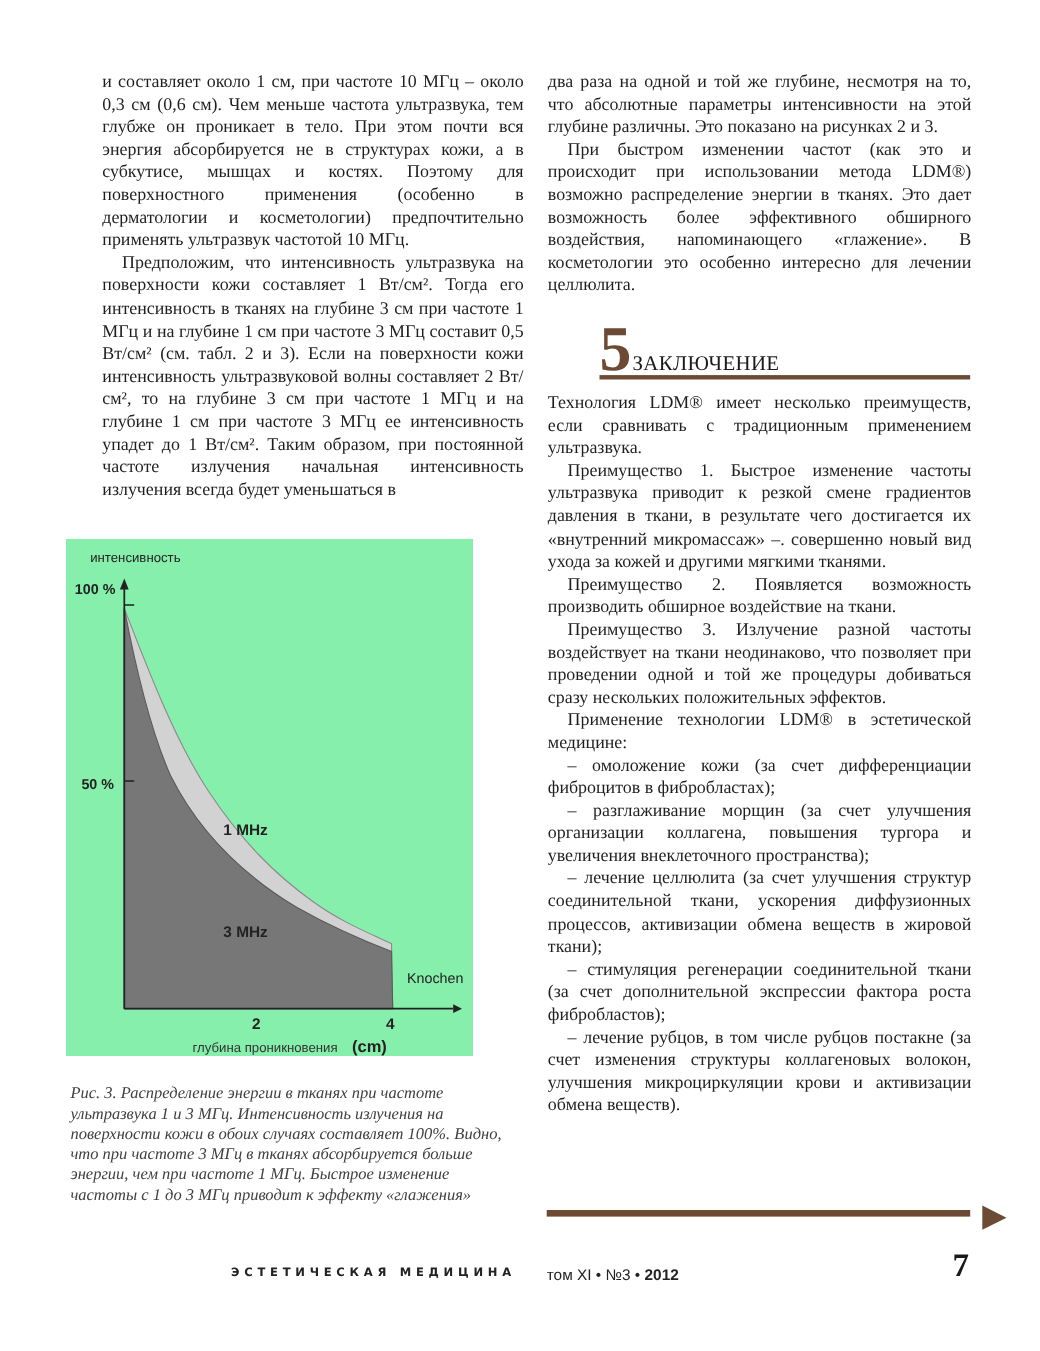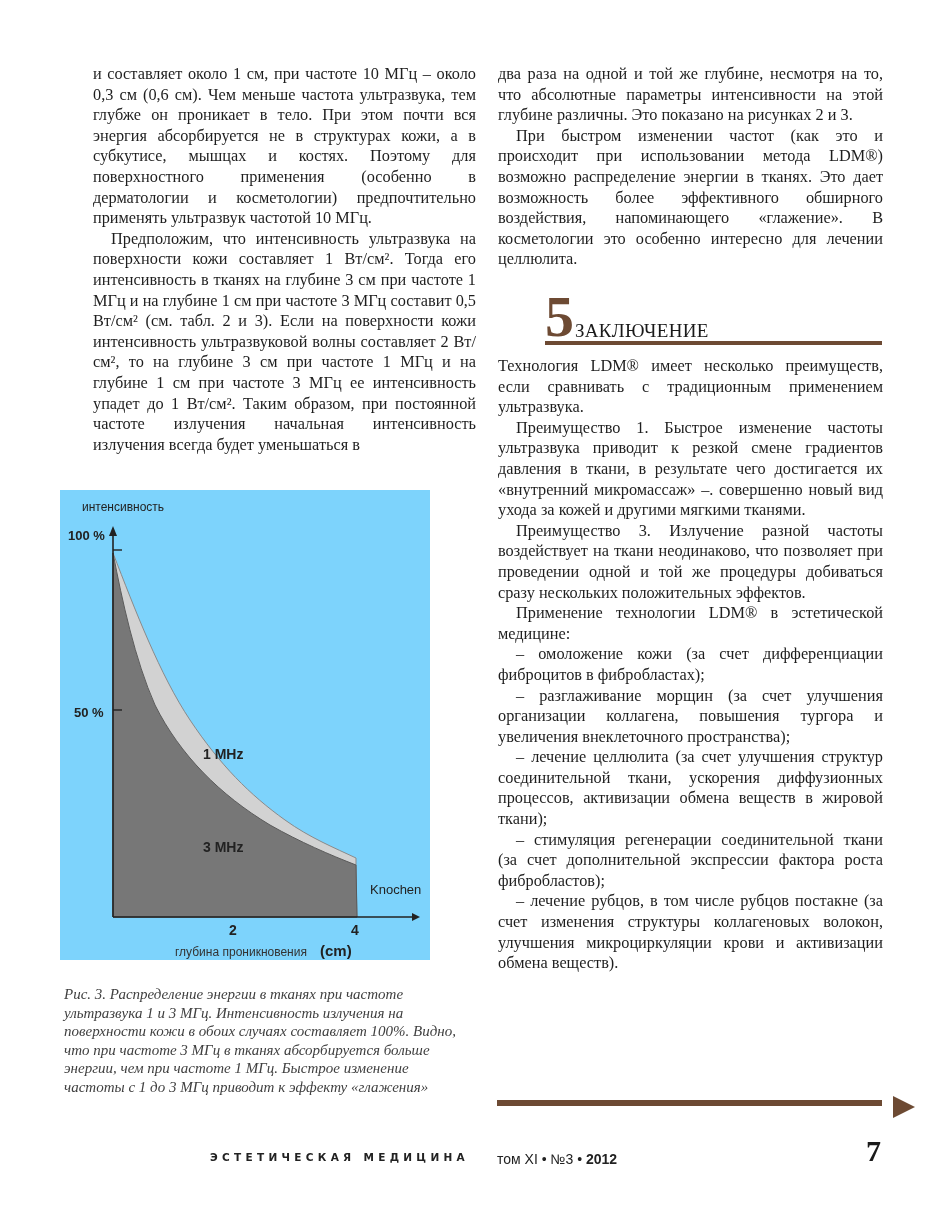--- a/index.html
+++ b/index.html
@@ -8,21 +8,21 @@
   .col { position:absolute; font-size:16.3px; line-height:20.6px; text-align:justify; }
   .col p { margin:0; text-indent:0; }
   .col p.ind { text-indent:18px; }
   #col-left { left:65px; top:64px; width:383px;margin-left:28px; }
   #col-right { left:498px; top:64px; width:385px; }
   .heading { position:absolute; left:545px; top:292px; width:337px; height:52px; }
   .heading .num { position:absolute; left:0; top:-4px; font-size:58px; font-weight:bold; color:#6d4a33; line-height:58px; }
   .heading .title { position:absolute; left:30px; top:28px; font-size:19px; font-weight:normal; letter-spacing:0.3px; color:#1a1a1a; }
   .heading .rule { position:absolute; left:0; top:49px; width:337px; height:4px; background:#6d4a33; }
   #col-right-2 { left:498px; top:356px; width:385px; }
-  .figure { position:absolute; left:60px; top:490px; width:370px; height:470px; background:#7dd3fc; }
+  .figure { position:absolute; left:60px; top:490px; width:370px; height:470px; background:#86efac; }
   .caption { position:absolute; left:64px; top:985px; width:392px; font-style:italic; font-size:15px; line-height:18.6px; color:#404040; }
   .bottom-rule { position:absolute; left:497px; top:1100px; width:385px; height:6px; background:#6d4a33; }
   .bottom-arrow { position:absolute; left:893px; top:1096px; width:0; height:0;
                   border-top:11px solid transparent; border-bottom:11px solid transparent; border-left:22px solid #6d4a33; }
   .footer-journal { position:absolute; left:210px; top:1151px; font-family:"DejaVu Sans", sans-serif; font-size:10.5px; font-weight:bold; letter-spacing:4.3px; color:#222;text-align:right; }
   .footer-issue { position:absolute; left:497px; top:1151px; font-family:"Liberation Sans", sans-serif; font-size:14px; color:#222; }
   .footer-issue b { font-weight:bold; }
   .page-num { position:absolute; left:866px; top:1134px; font-size:30px; font-weight:bold; color:#1a1a1a; }
   svg text { font-family:"Liberation Sans", sans-serif; }
 </style>
@@ -69,20 +69,21 @@
 
 <div class="heading">
   <span class="num">5</span>
   <span class="title">ЗАКЛЮЧЕНИЕ</span>
   <div class="rule"></div>
 </div>
 
 <div class="col" id="col-right-2">
   <p>Технология LDM® имеет несколько преимуществ, если сравнивать с традиционным применением ультразвука.</p>
   <p class="ind">Преимущество 1. Быстрое изменение частоты ультразвука приводит к резкой смене градиентов давления в ткани, в результате чего достигается их «внутренний микромассаж» –. совершенно новый вид ухода за кожей и другими мягкими тканями.</p>
+  <p class="ind">Преимущество 2. Появляется возможность производить обширное воздействие на ткани.</p>
   <p class="ind">Преимущество 3. Излучение разной частоты воздействует на ткани неодинаково, что позволяет при проведении одной и той же процедуры добиваться сразу нескольких положительных эффектов.</p>
   <p class="ind">Применение технологии LDM® в эстетической медицине:</p>
   <p class="ind">– омоложение кожи (за счет дифференциации фиброцитов в фибробластах);</p>
   <p class="ind">– разглаживание морщин (за счет улучшения организации коллагена, повышения тургора и увеличения внеклеточного пространства);</p>
   <p class="ind">– лечение целлюлита (за счет улучшения структур соединительной ткани, ускорения диффузионных процессов, активизации обмена веществ в жировой ткани);</p>
   <p class="ind">– стимуляция регенерации соединительной ткани (за счет дополнительной экспрессии фактора роста фибробластов);</p>
   <p class="ind">– лечение рубцов, в том числе рубцов постакне (за счет изменения структуры коллагеновых волокон, улучшения микроциркуляции крови и активизации обмена веществ).</p>
 </div>
 
 <div class="bottom-rule"></div>

